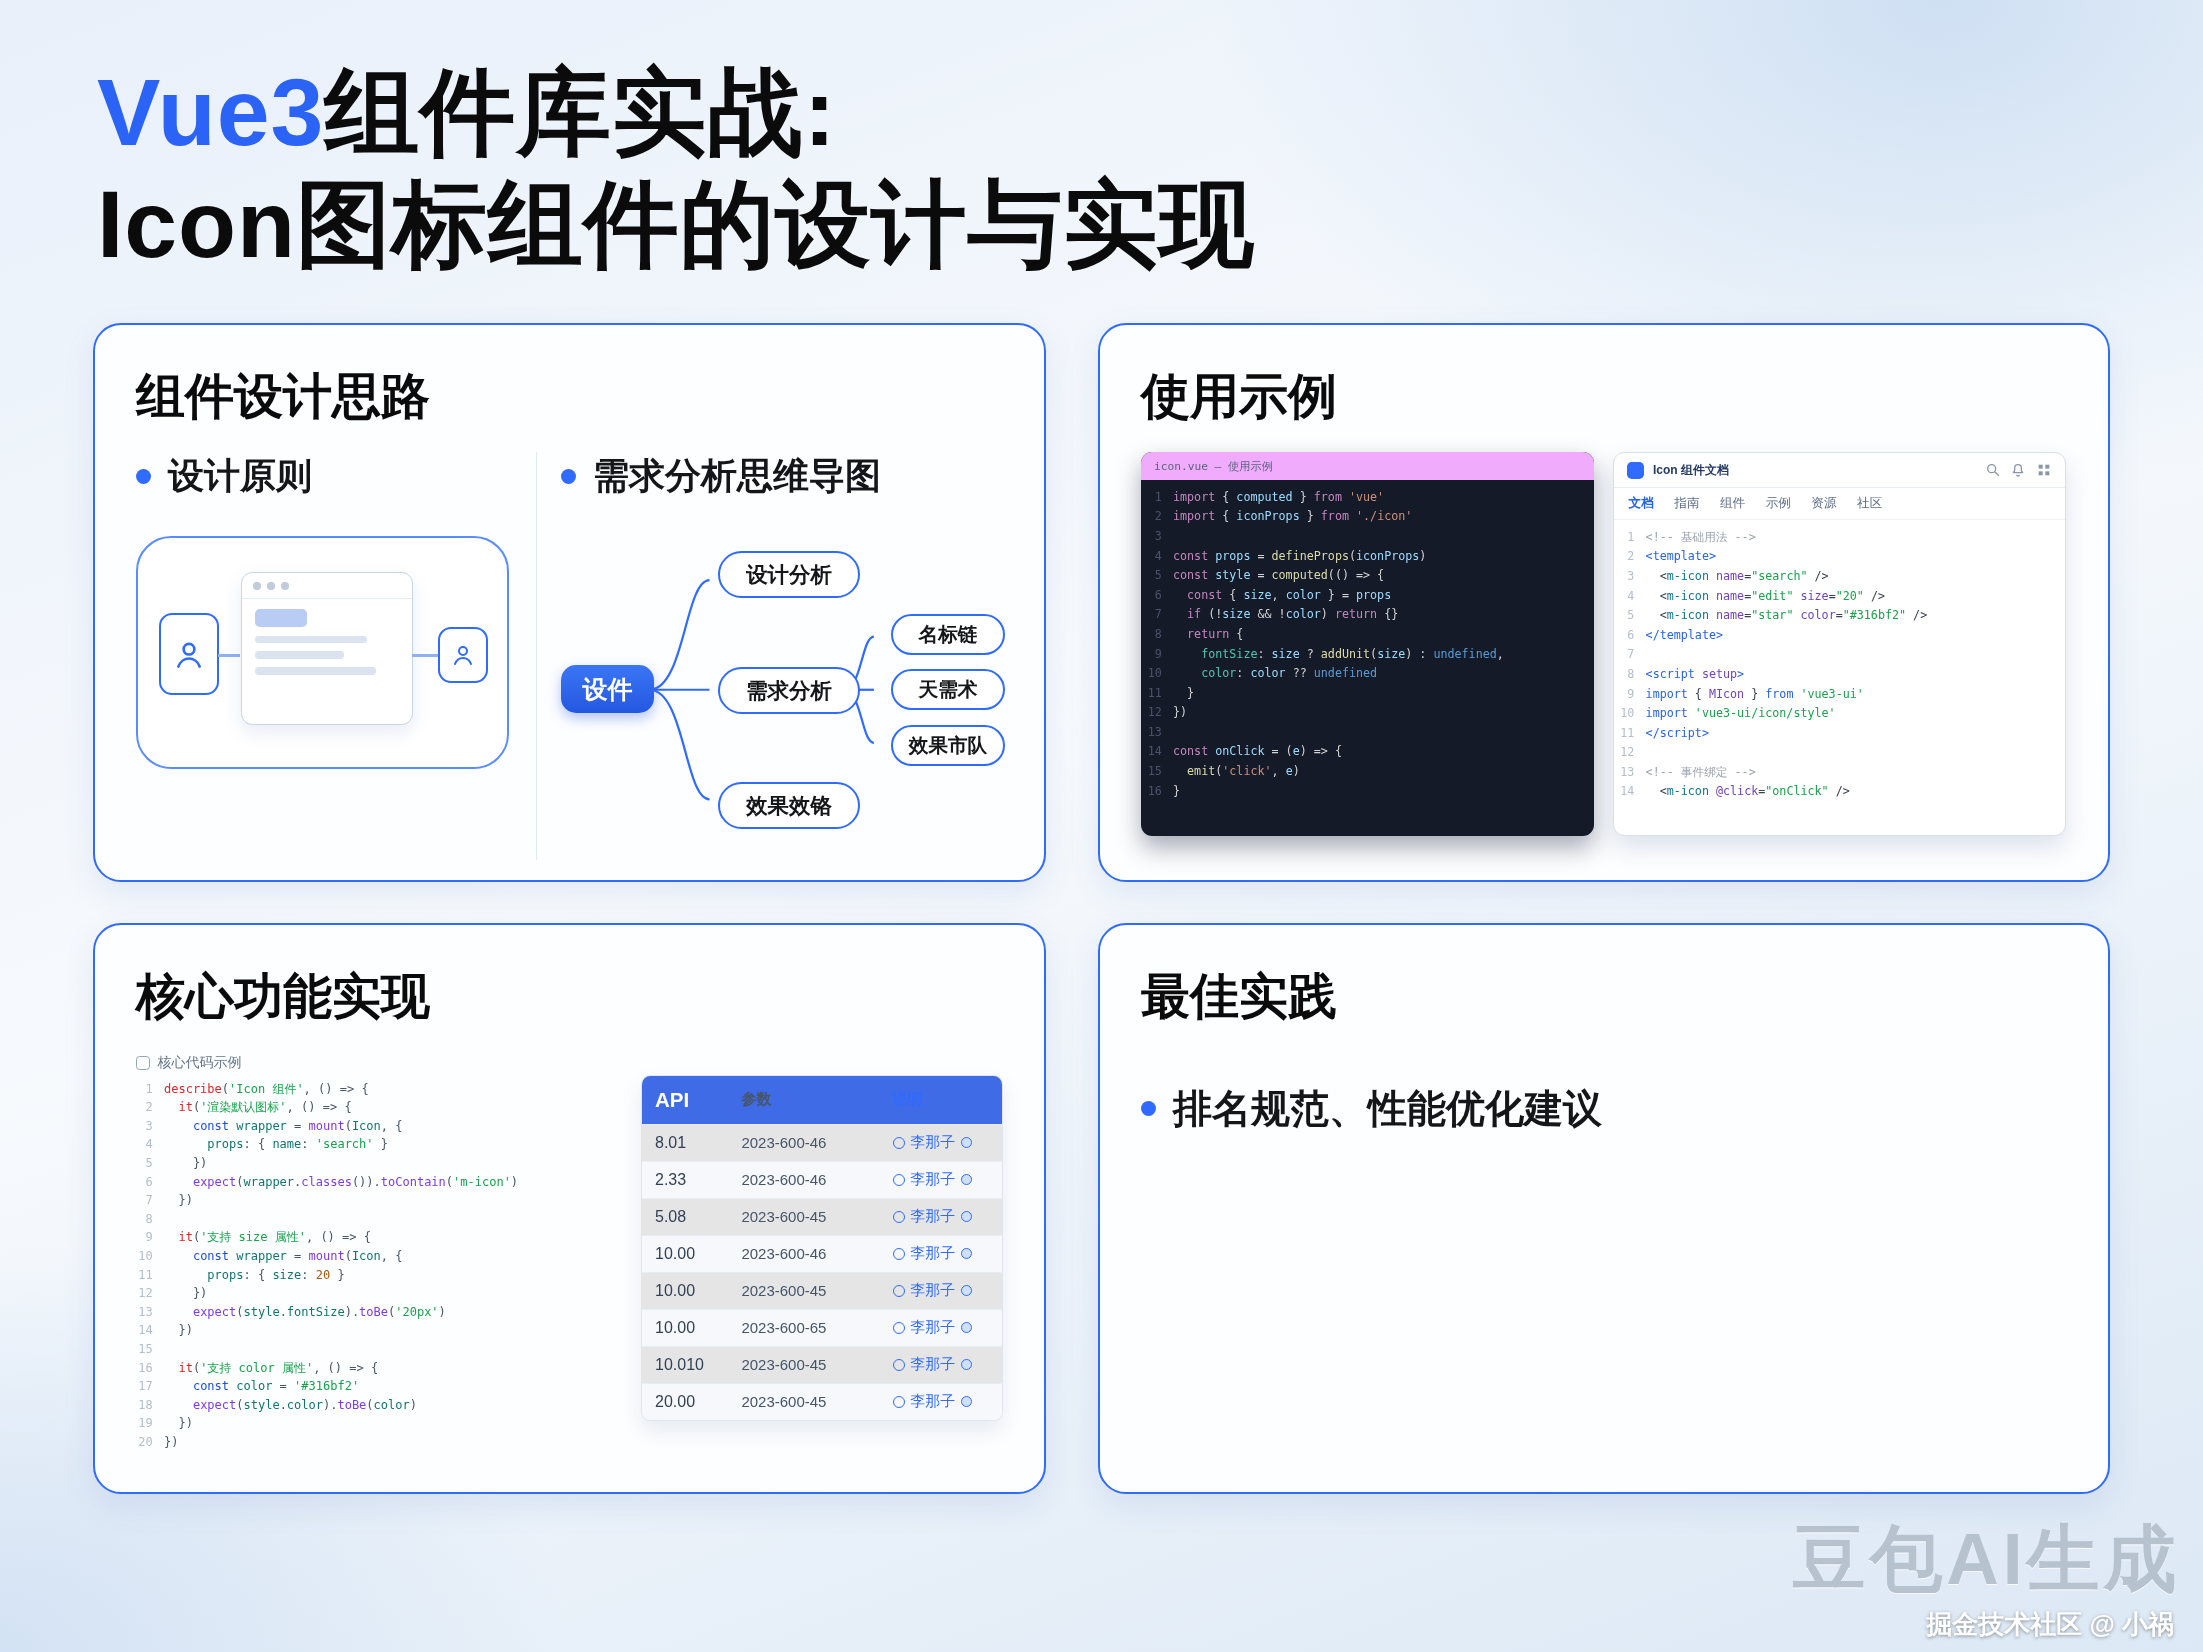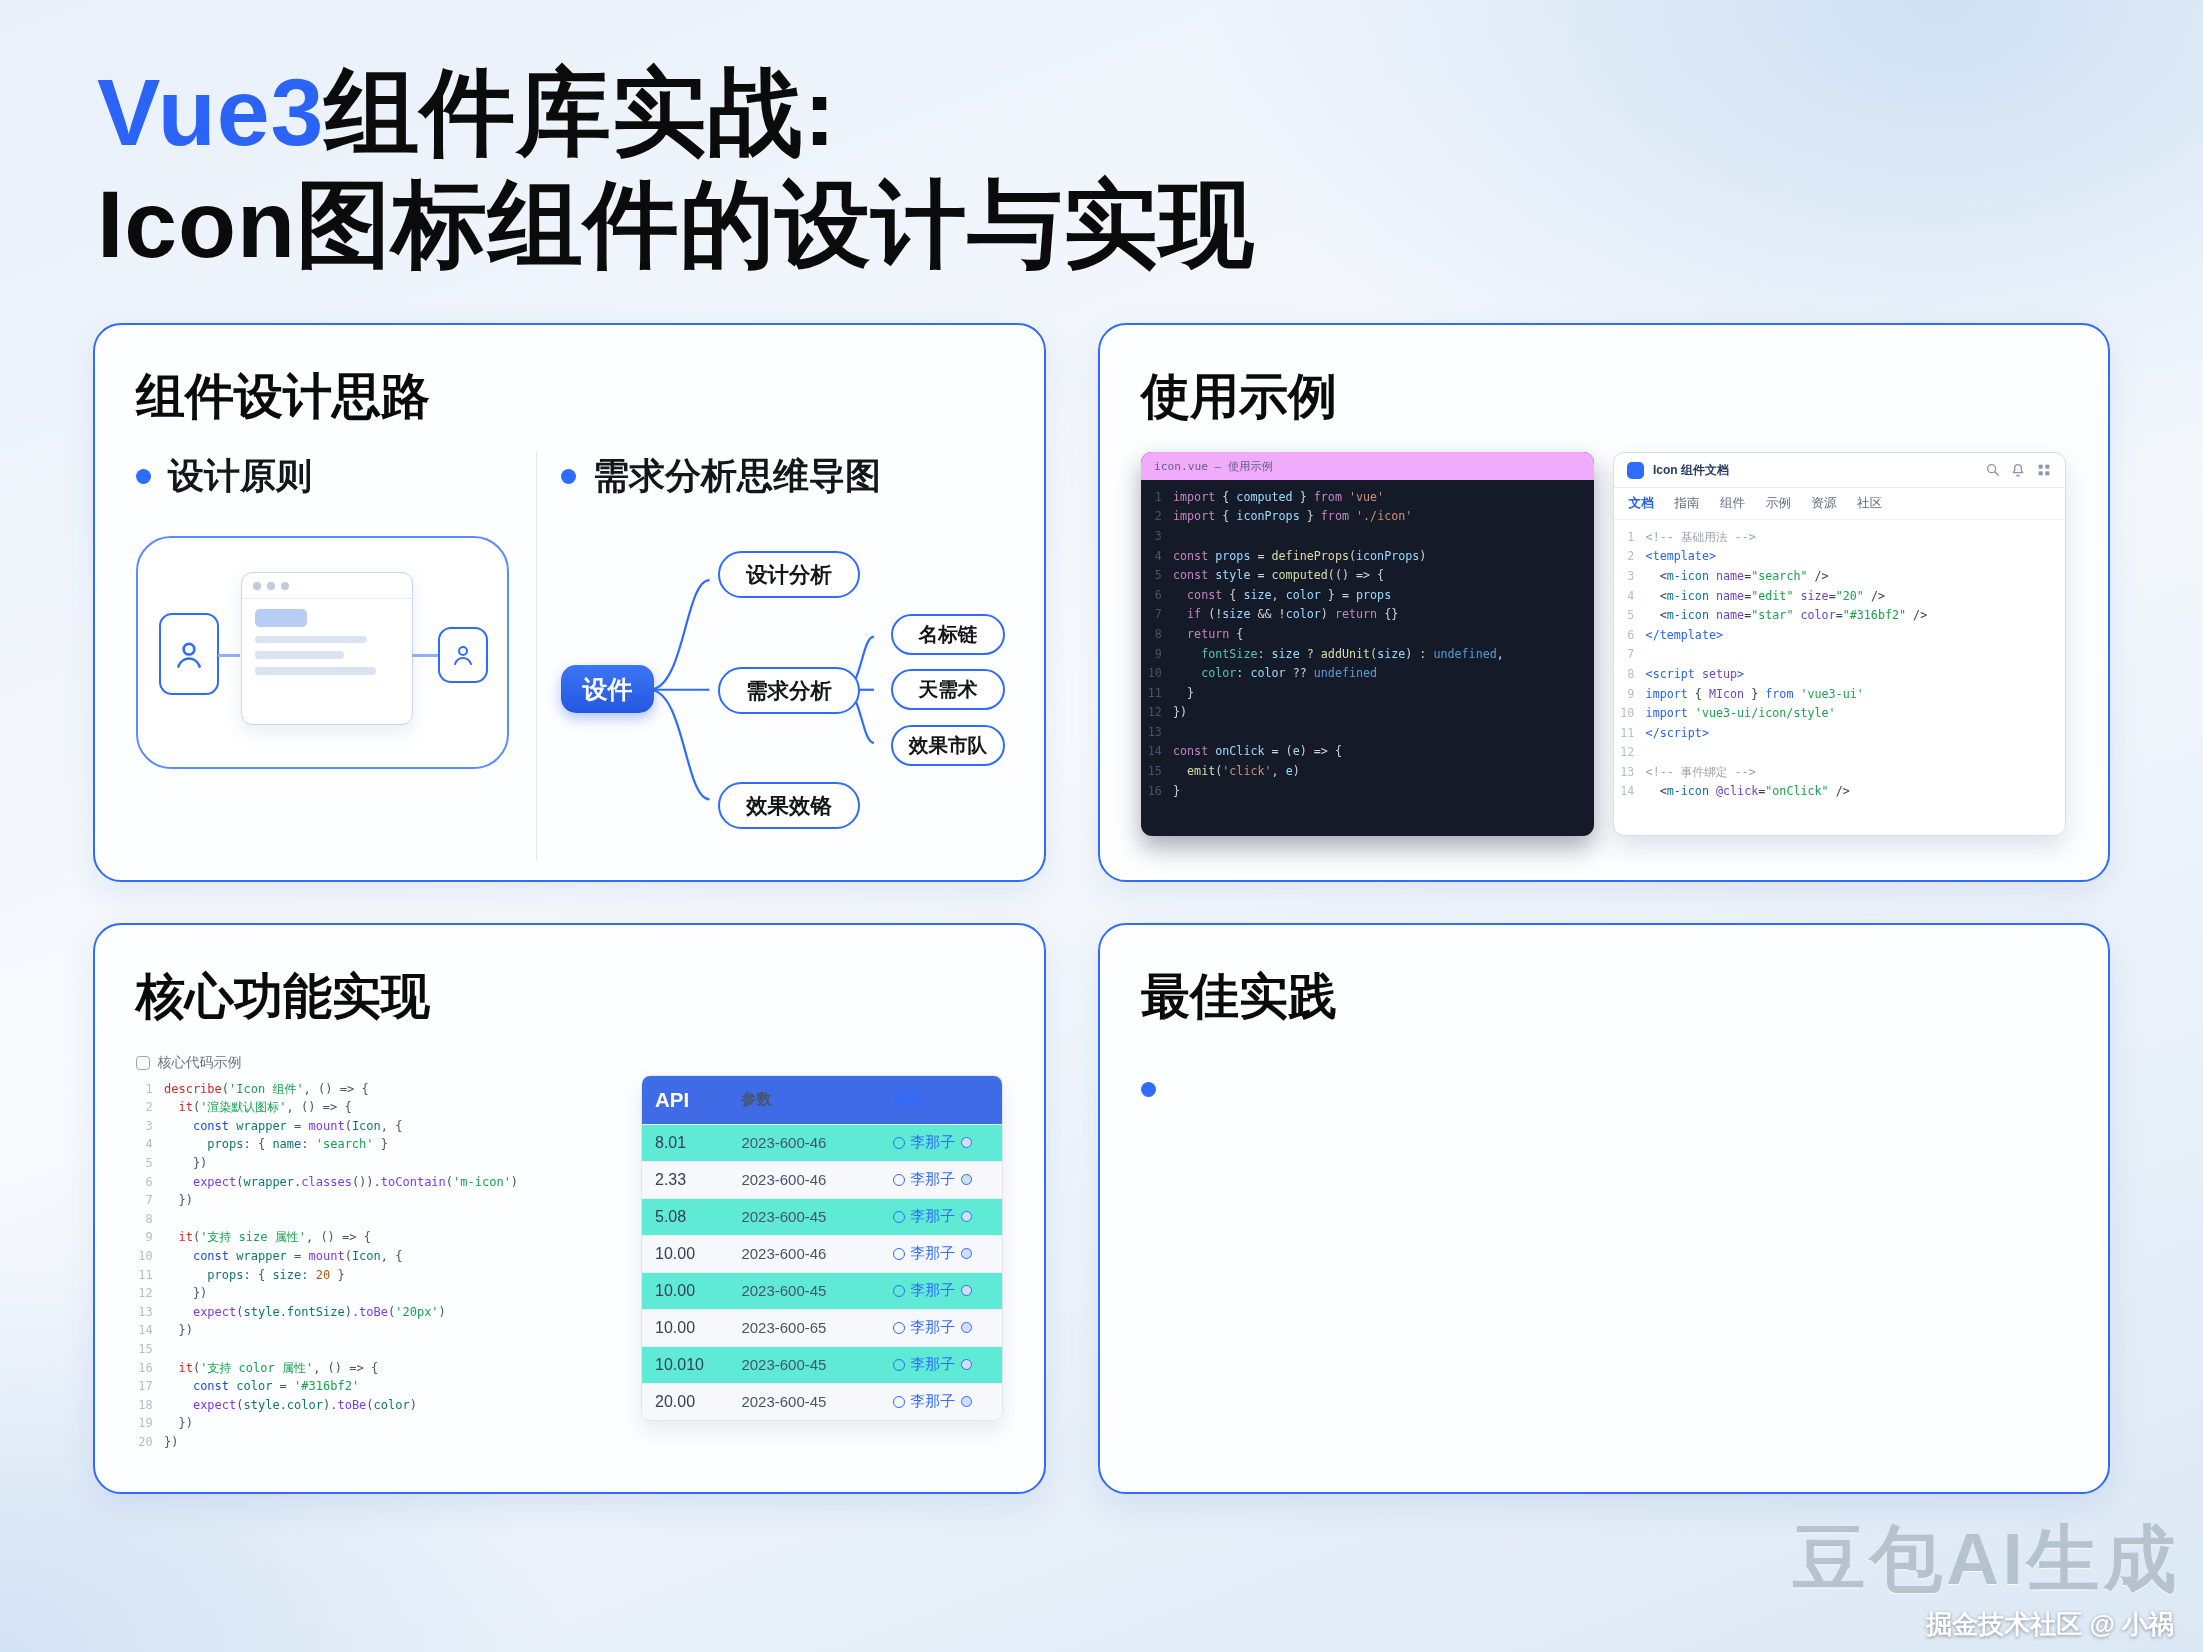--- a/index.html
+++ b/index.html
@@ -105,21 +105,21 @@
   .ed-plain { width:485px; }
   .code-label { display:flex; align-items:center; gap:7.5px; font-size:14px; color:#64748b; margin:1.9px 0 5.6px; }
   .lbl-ico { width:14px; height:14px; border:1.7px solid #94a3b8; border-radius:3.7px; flex:none; }
   .ed-plain .code { font-size:12px; line-height:18.6px; padding:1.9px 0; }
   .ed-plain .ln { width:28px; color:#b3bdcc; }
   .ed-plain .c-k{color:#1d4ed8;} .ed-plain .c-b{color:#0f766e;} .ed-plain .c-g{color:#7c3aed;}
   .ed-plain .c-s{color:#16a34a;} .ed-plain .c-r{color:#dc2626;} .ed-plain .c-w{color:#475569;} .ed-plain .c-p{color:#b45309;}
 
   .api-table { width:362px; flex:none; border:1.4px solid #dfe6f0; border-radius:9.3px; overflow:hidden; align-self:flex-start; margin-top:22.4px; box-shadow:0 9.3px 20.5px rgba(30,60,120,.10); background:#fff; }
   .t-head { display:flex; background:#3f6be6; color:#fff; font-weight:700; font-size:20.5px; height:48px; align-items:center; }
-  .t-row { display:flex; height:37px; align-items:center; font-size:16px; color:#334155; border-top:1.4px solid #e8edf5; background:#5eead4; }
+  .t-row { display:flex; height:37px; align-items:center; font-size:16px; color:#334155; border-top:1.4px solid #e8edf5; background:#e5e5e5; }
   .t-row:nth-child(odd) { background:#f6f8fc; }
   .tc { padding-left:13px; }
   .tc1 { width:24%; } .tc2 { width:42%; color:#475569; font-size:15px; } .tc3 { width:34%; color:#2f6bff; font-size:15px; display:flex; align-items:center; gap:5.6px; }
   .ico-a { width:12px; height:12px; border:1.7px solid #2f6bff; border-radius:50%; flex:none; }
   .ico-b { width:11.2px; height:11.2px; border:1.7px solid #2f6bff; border-radius:50%; background:#cfe0ff; flex:none; }
 
   
   .wm-big { position:absolute; right:24px; bottom:43px; font-size:73px; font-weight:900; color:#aeb9c6; opacity:.8; letter-spacing:3.7px; text-shadow:0 0.9px 0 #fff; }
   .wm-small { position:absolute; right:30px; bottom:11.2px; font-size:26px; font-weight:600; color:#ffffff; text-shadow:0 0.9px 3.7px rgba(0,0,0,.4); }
 </style>
@@ -537,20 +537,21 @@
           </div>
         </div>
 
       </div>
     </section>
 
     <section class="card">
       <h2 class="card-title">最佳实践</h2>
       <div class="bullet big">
         <span class="dot"></span>
+        <span>排名规范、性能优化建议</span>
       </div>
     </section>
 
   </main>
 
   <div class="wm-big">豆包AI生成</div>
   <div class="wm-small">掘金技术社区 @ 小祸</div>
 
 </div>
 

